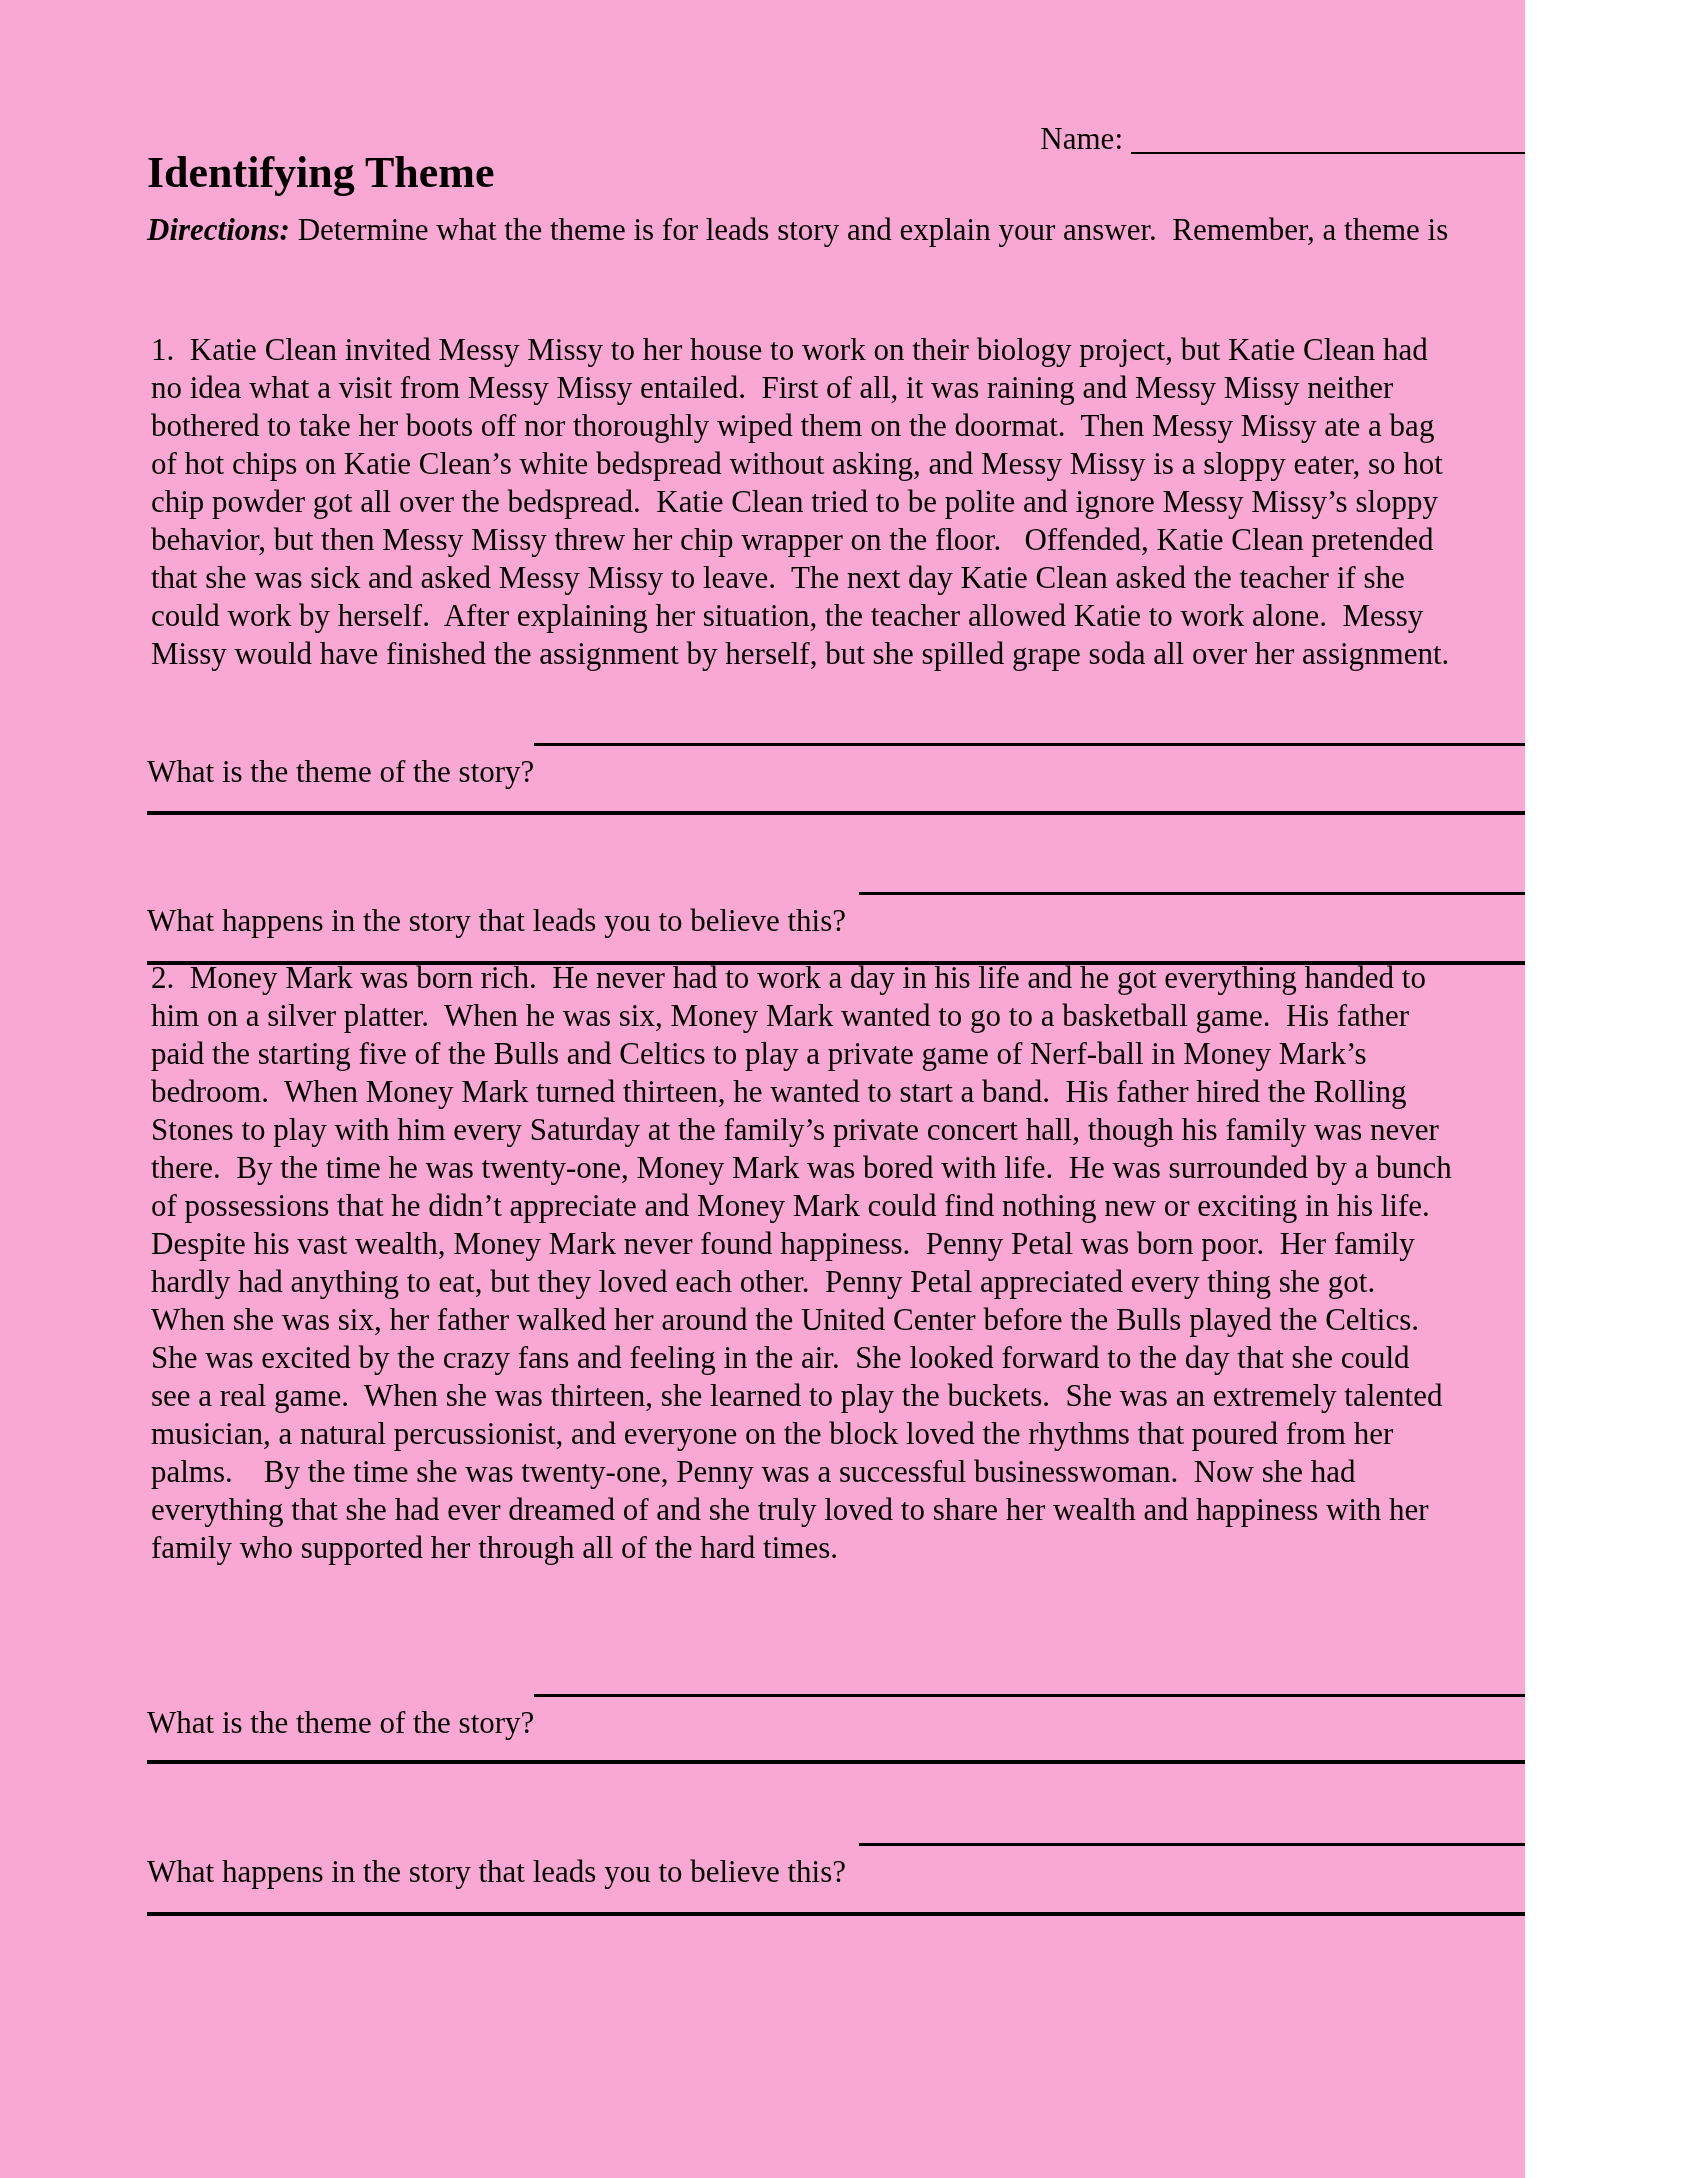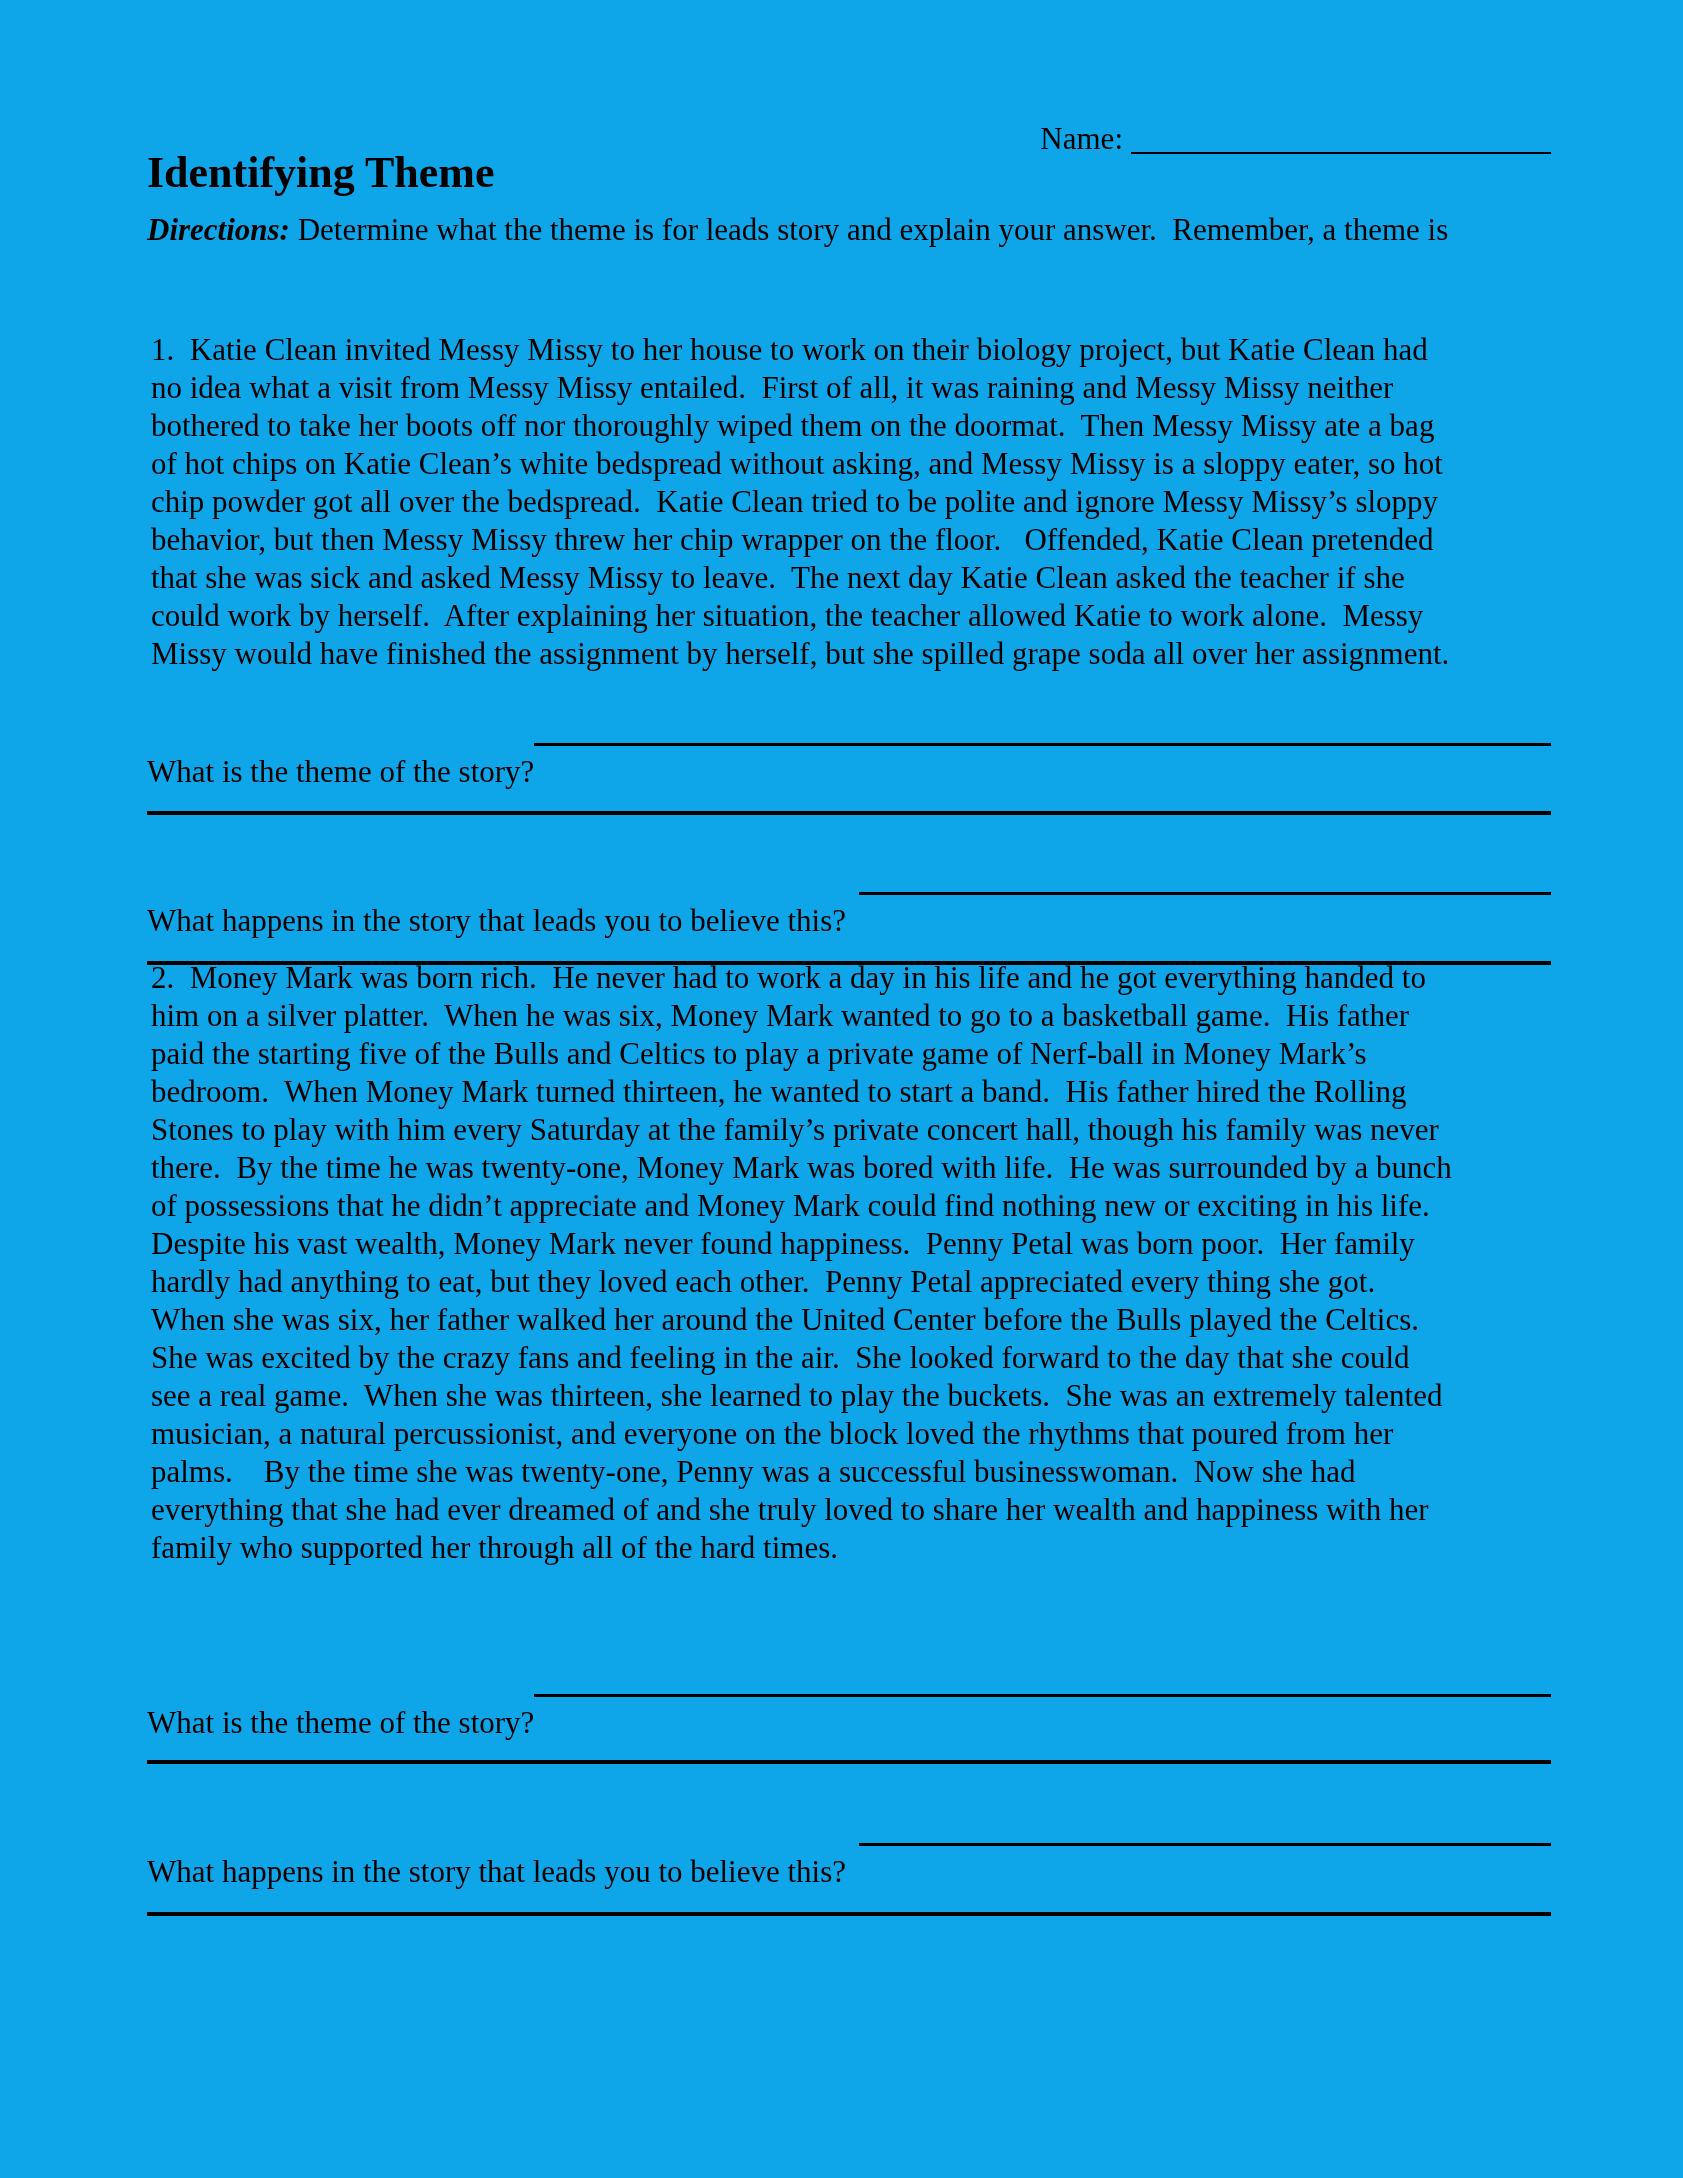--- a/index.html
+++ b/index.html
@@ -1,20 +1,20 @@
 <!DOCTYPE html>
 <html><head>
 <meta charset="utf-8">
 <style>
   html, body { margin: 0; padding: 0; background: #ffffff; }
   .page {
     position: relative;
-    width: 1683px;
+    width: 1525px;
     height: 2178px;
-    background: #0ea5e9;
+    background: #f9a8d4;
     color: #000000;
     font-family: "Liberation Serif", "DejaVu Serif", serif;
     font-size: 31px;
     line-height: 38px;
     overflow: hidden;
   }
   .abs { position: absolute; left: 147px; width: 1404px; }
 
   .name-row {
     display: flex;

